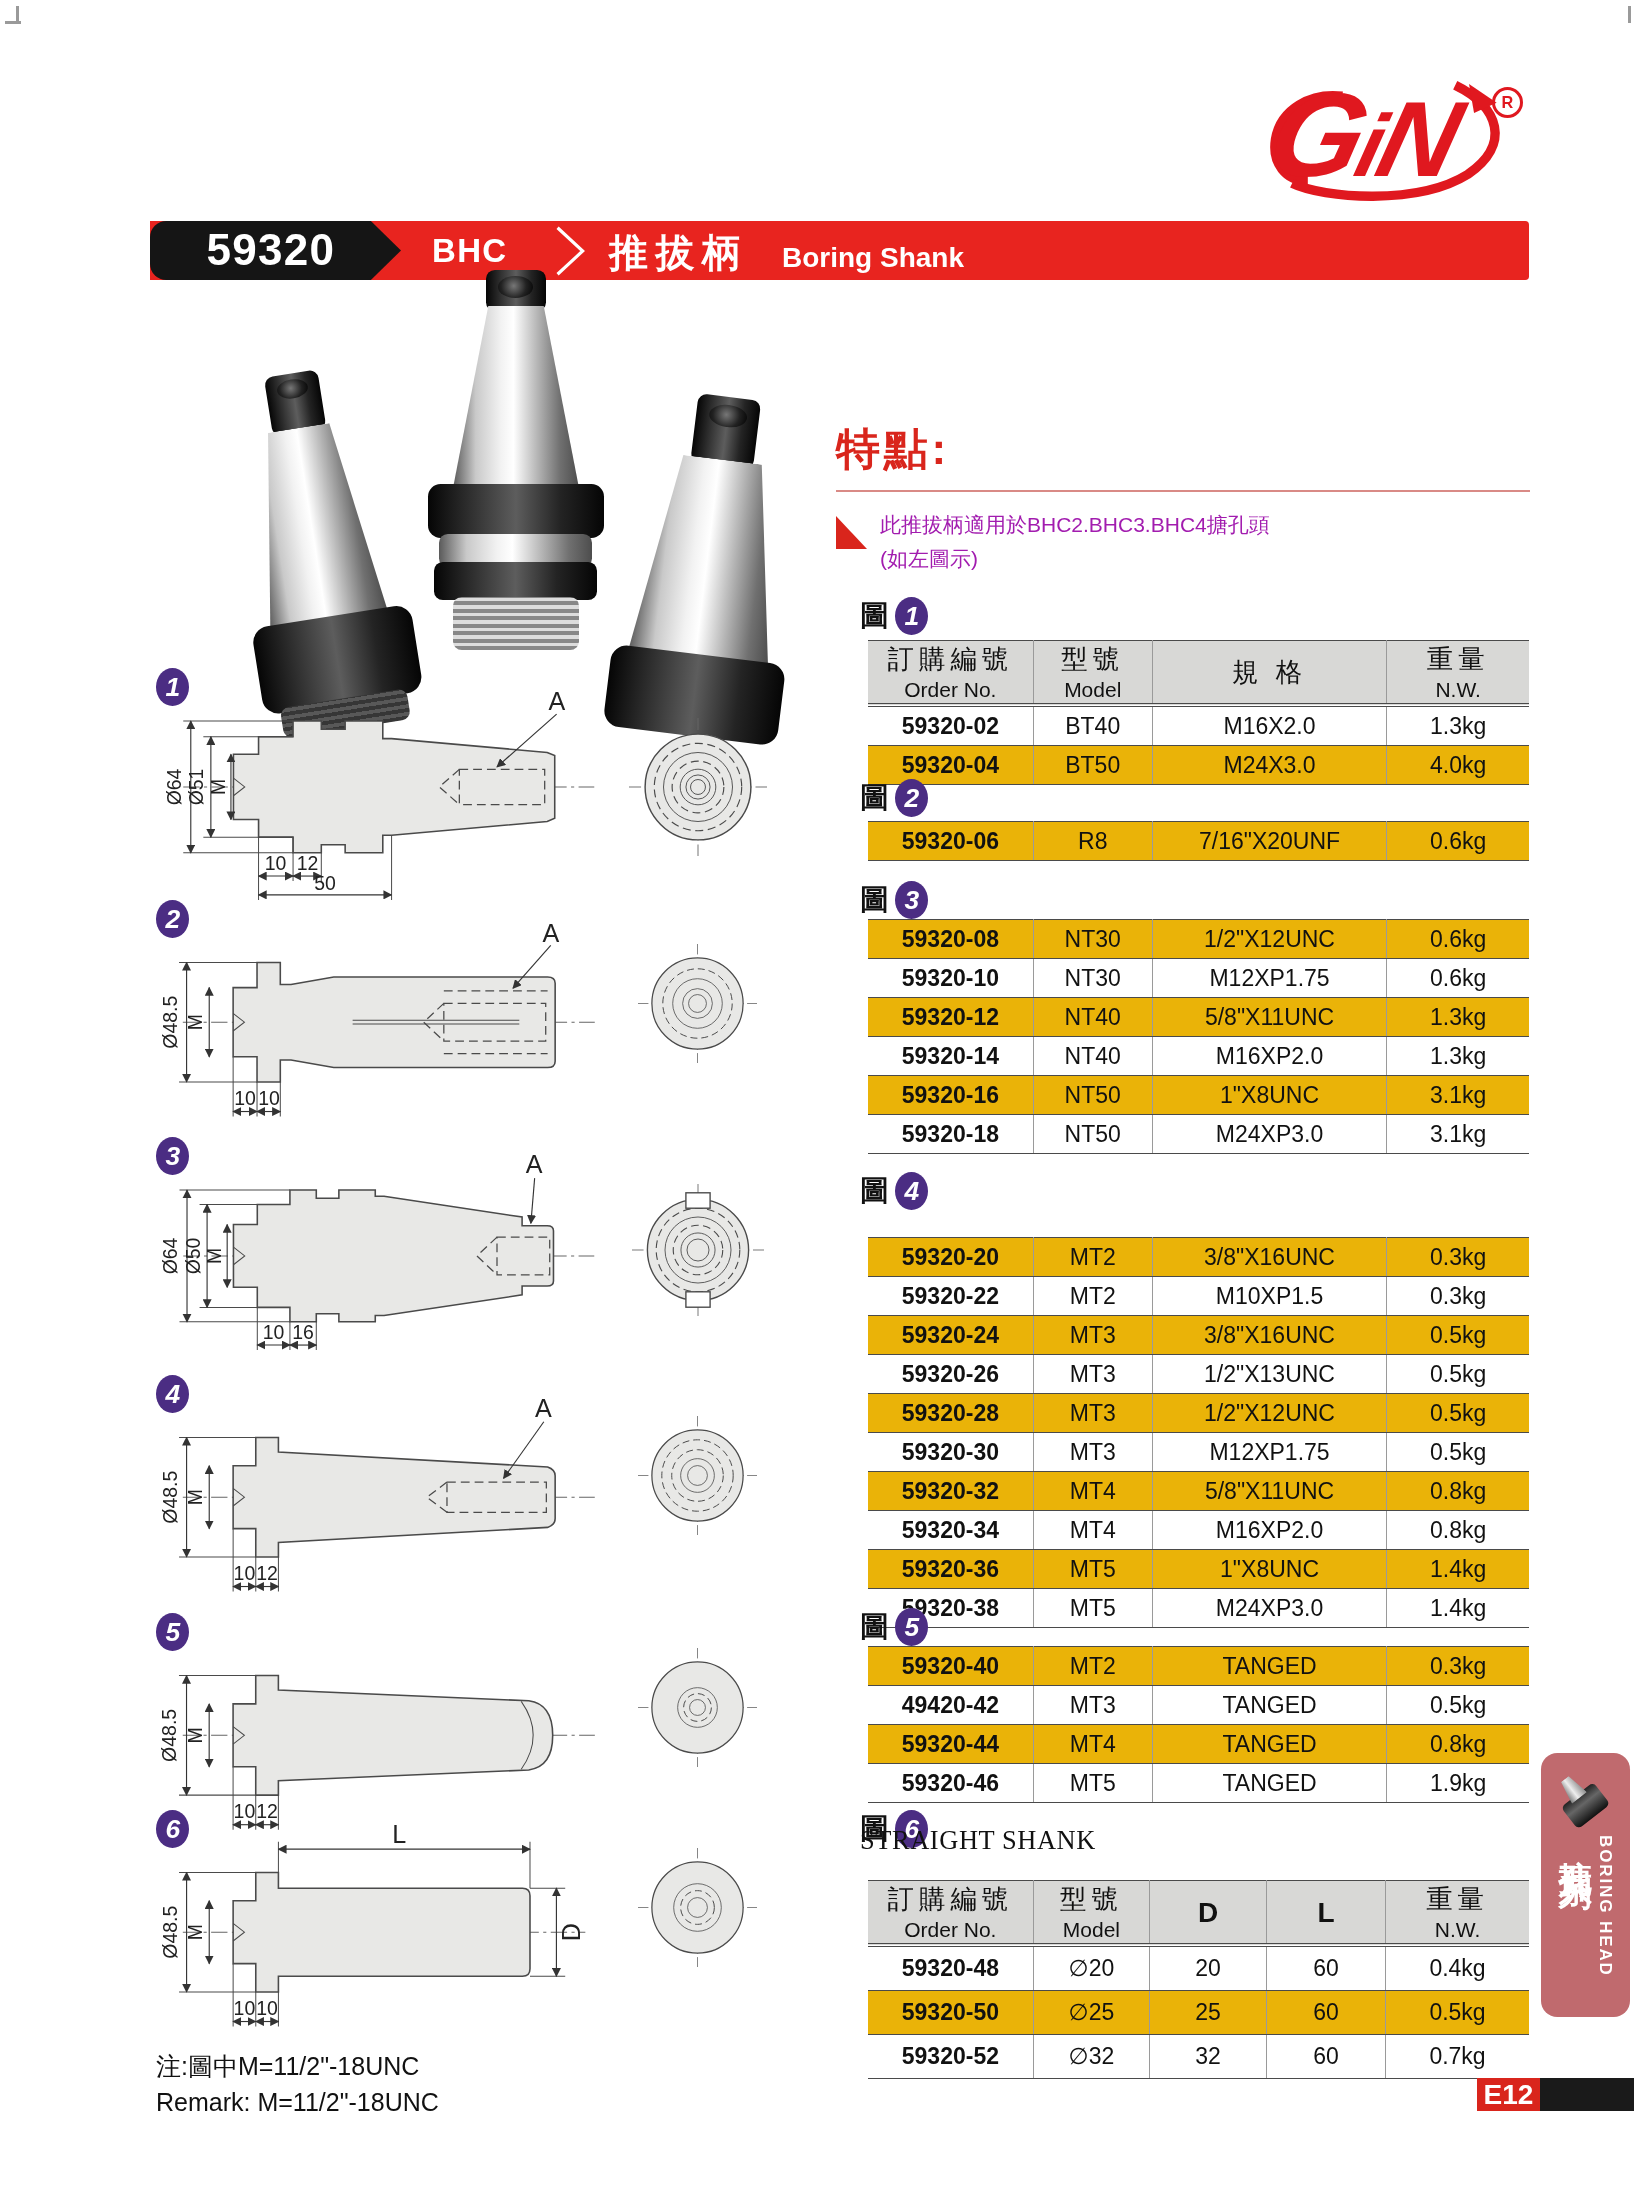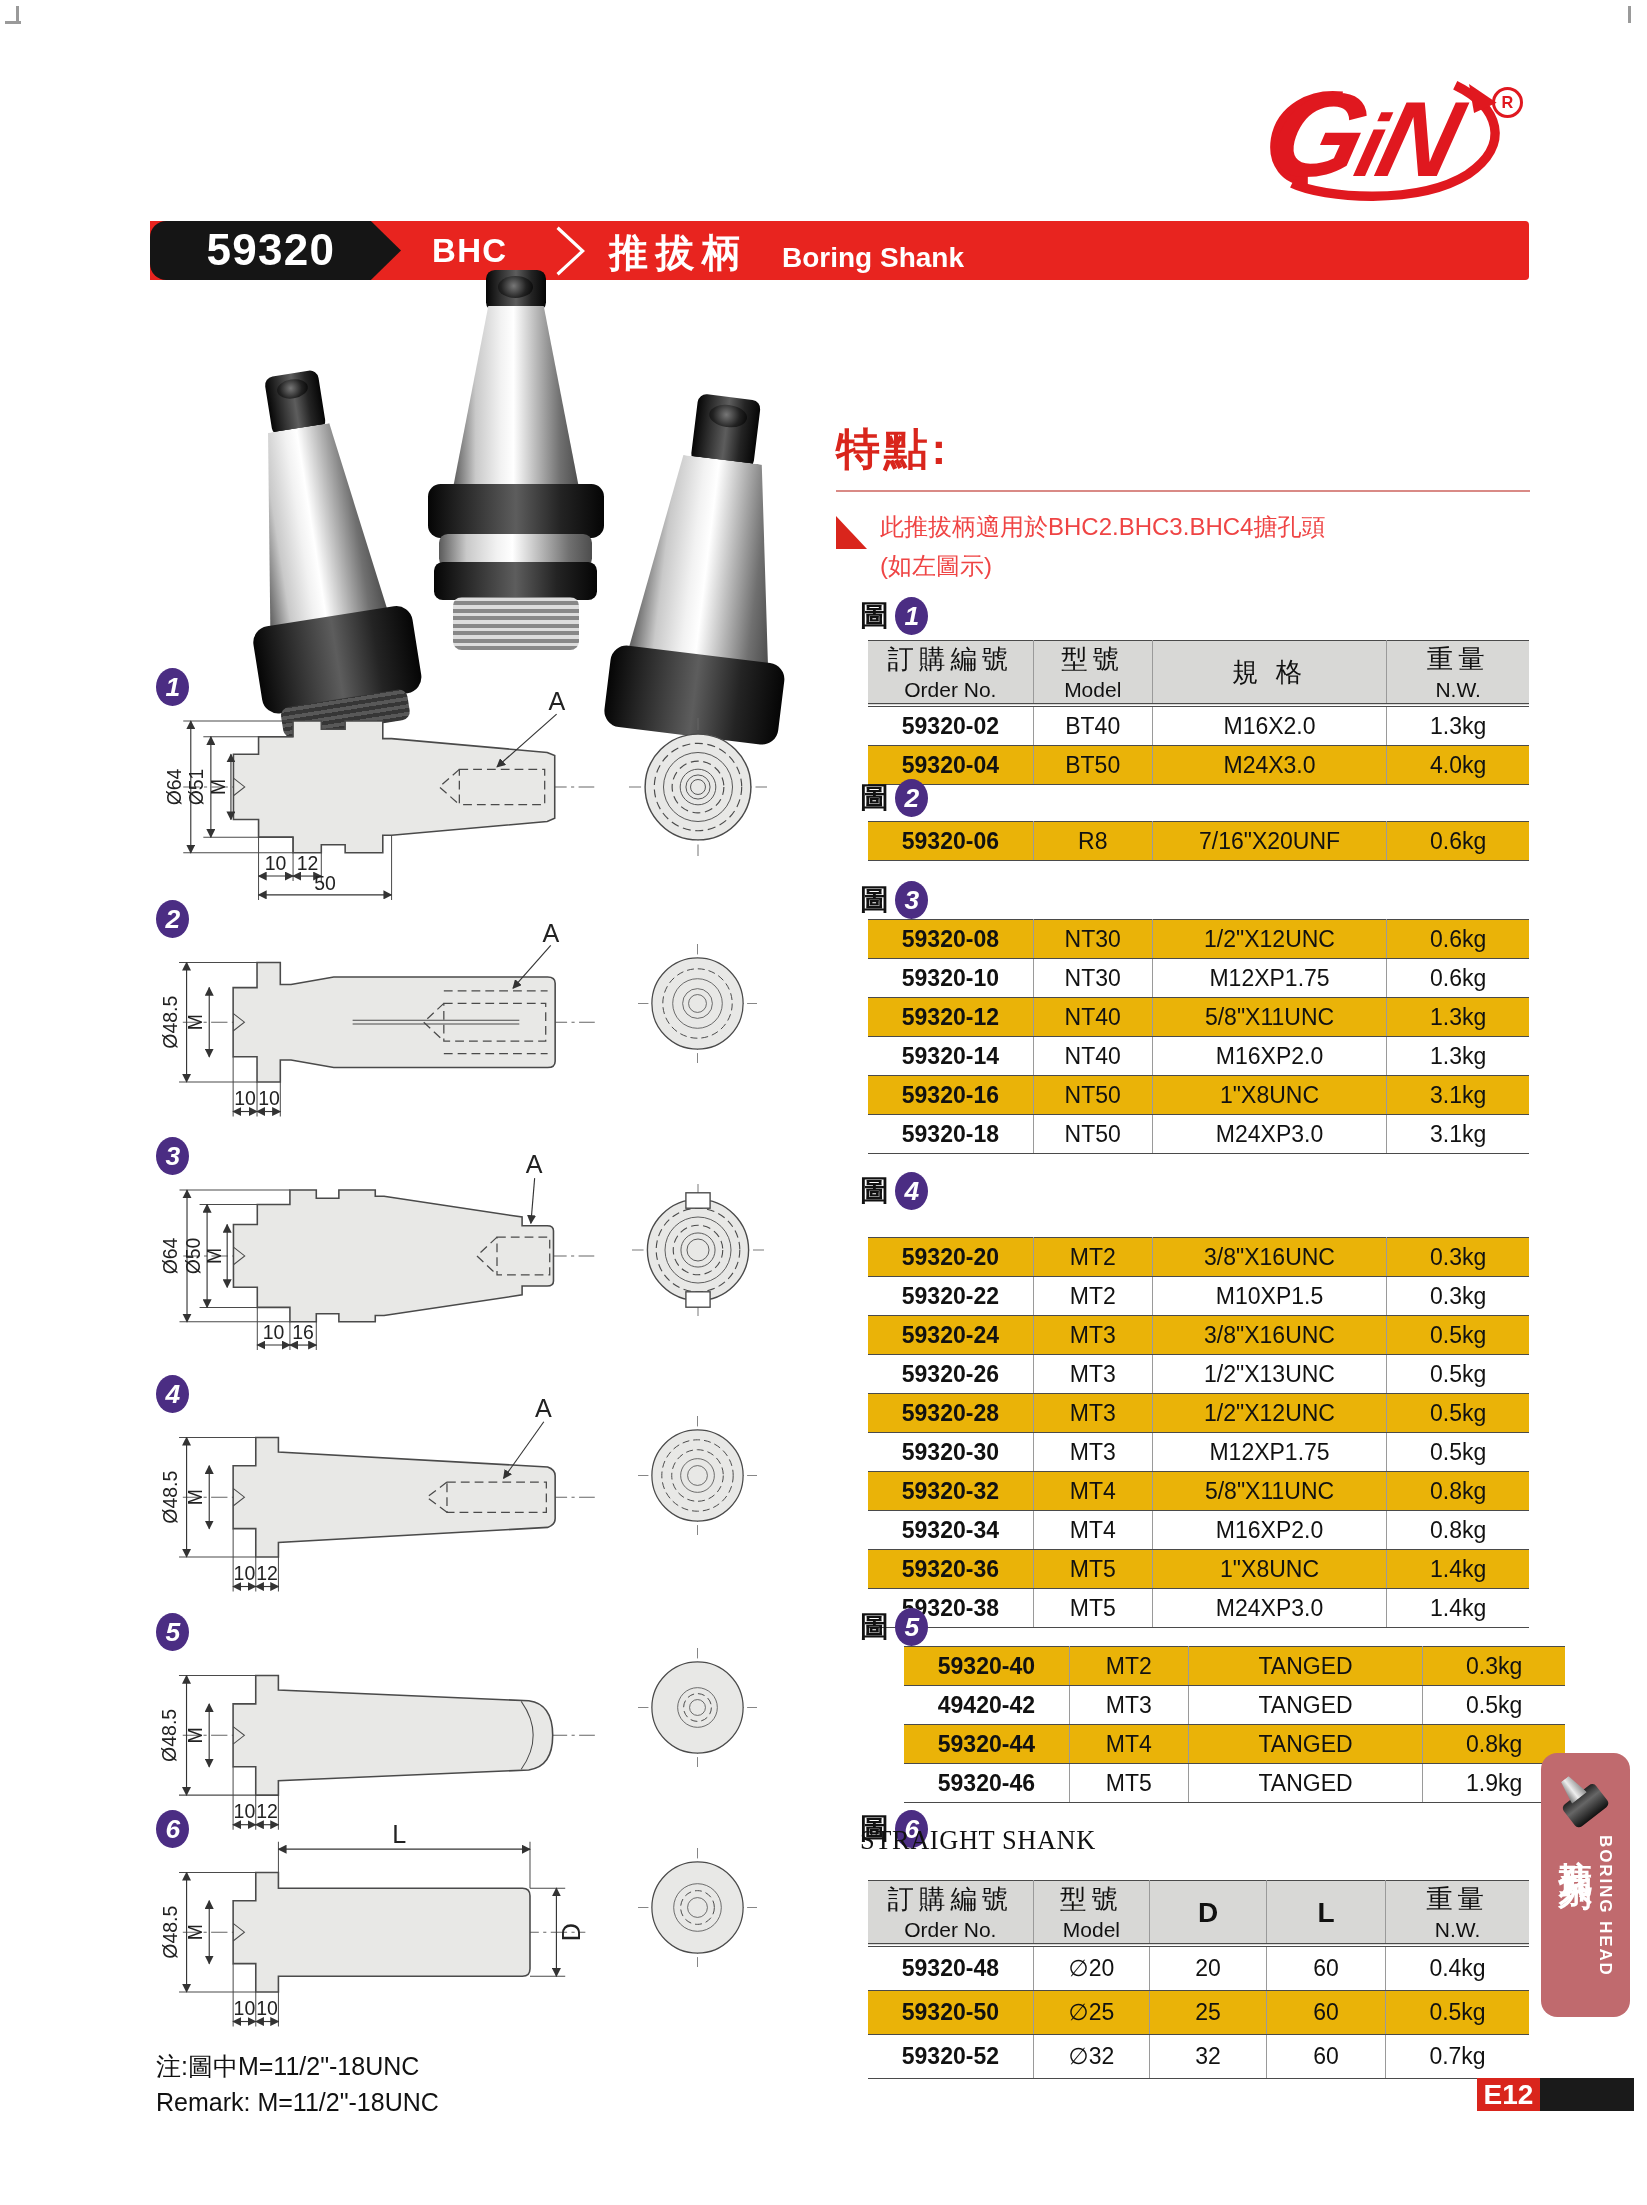--- a/index.html
+++ b/index.html
@@ -38,21 +38,21 @@
   .shank{position:absolute;}
   .cone{position:absolute;clip-path:polygon(32% 0,68% 0,100% 100%,0 100%);}
   .ring{position:absolute;border-radius:8.8px;}
   .hole{position:absolute;border-radius:50%;background:radial-gradient(circle at 45% 45%,#777 0%,#222 55%,#000 100%);}
   .thread{background:repeating-linear-gradient(0deg,#888 0 3.8px,#ddd 3.8px 7.5px);}
 
   
   .features{position:absolute;left:836px;top:420px;width:694px;}
   .features .head{color:#d9251c;font-size:44px;font-weight:bold;letter-spacing:3.8px;}
   .features .rule{margin-top:11.3px;height:1.9px;background:#d98a86;}
-  .features .body{position:relative;margin-top:16.3px;padding-left:44px;font-size:24px;line-height:1.6;color:#ef4444;}
+  .features .body{position:relative;margin-top:16.3px;padding-left:44px;font-size:21px;line-height:1.6;color:#a21caf;}
   .features .tri{position:absolute;left:0;top:7.5px;width:31px;height:33px;background:#d9251c;
     clip-path:polygon(0 0,100% 100%,0 100%);}
 
   
   .figlab{position:absolute;display:flex;align-items:center;gap:6.3px;}
   .figlab .zh{font-size:29px;font-weight:bold;color:#111;}
   .badge{display:inline-block;width:33px;height:38px;background:#4b2d83;border-radius:50%;
     color:#fff;font-size:26.4px;font-weight:bold;font-style:italic;text-align:center;line-height:38px;}
   .subtitle{position:absolute;font-size:26.4px;color:#111;letter-spacing:0.6px;}
 
@@ -366,21 +366,21 @@
           <td>M24XP3.0</td>
           <td>1.4kg</td>
         </tr>
       </tbody>
   </table>
 
   <div class="figlab" style="left:860px;top:1607px;">
     <span class="zh">圖</span>
     <span class="badge">5</span>
   </div>
-  <table class="spec" style="left:904px;top:1646px;">
+  <table class="spec" style="left:868px;top:1646px;">
     <colgroup>
         <col style="width:25%">
         <col style="width:18%">
         <col style="width:35.5%">
         <col style="width:21.5%">
       </colgroup>
     <tbody>
         <tr class="shade">
           <td>59320-40</td>
           <td>MT2</td>

